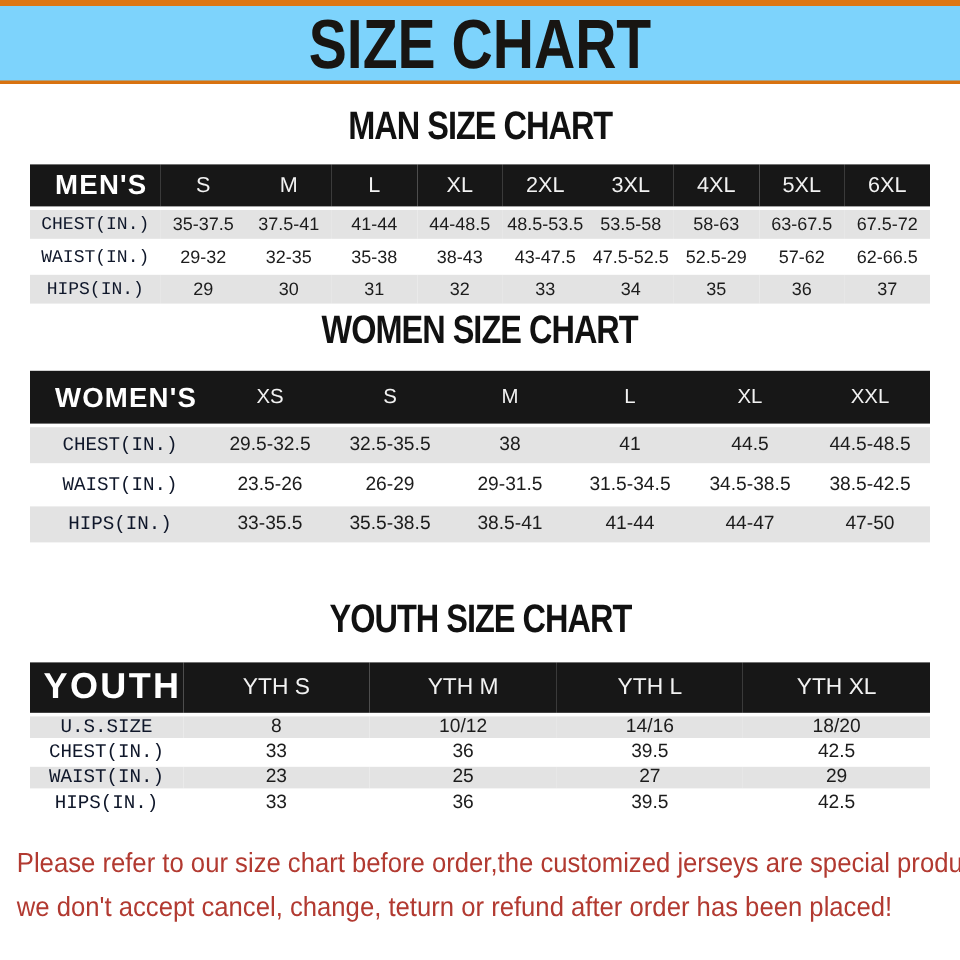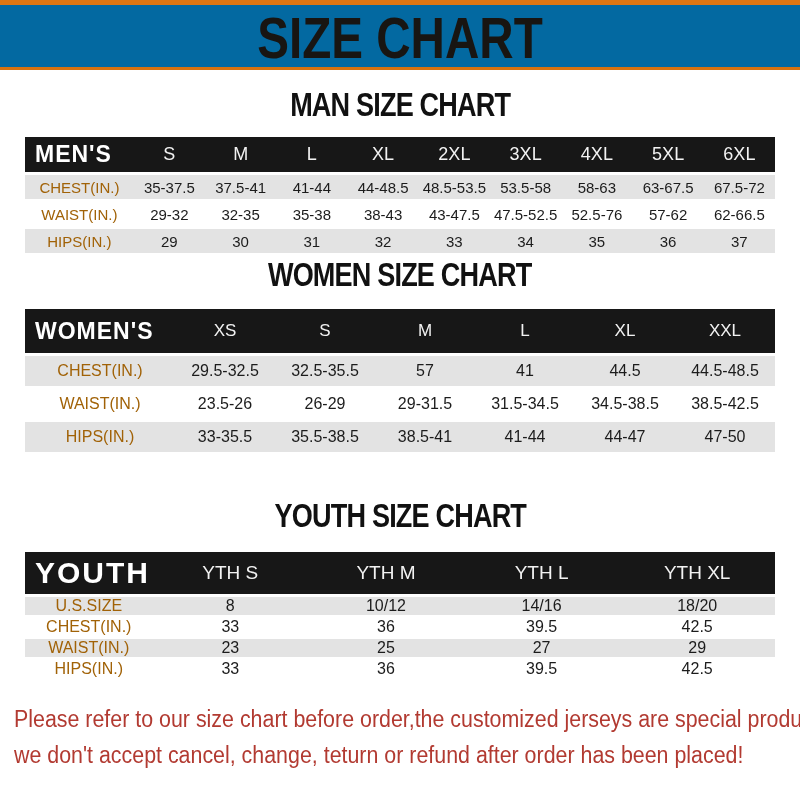--- a/index.html
+++ b/index.html
@@ -2,21 +2,21 @@
 <html><head>
 <meta charset="utf-8">
 <style>
   * { margin: 0; padding: 0; box-sizing: border-box; }
   html, body { width: 800px; height: 800px; background: #ffffff; overflow: hidden; }
   body { font-family: "Liberation Sans", sans-serif; }
 
   
   .banner {
     width: 800px; height: 70px;
-    background: #0369a1;
+    background: #7dd3fc;
     border-top: 5px solid #dd7613;
     display: flex; align-items: center; justify-content: center;
     box-shadow: inset 0 -3px 0 #d8720f;
   }
   .banner-title {
     font-size: 58px; font-weight: 800; color: #181512;
     letter-spacing: 0px; line-height: 1;
     transform: scaleX(0.82);
     white-space: nowrap;
   }
@@ -37,29 +37,29 @@
     width: 750px; margin: 10px auto 0;
     border-collapse: separate; border-spacing: 0 3px;
     table-layout: fixed;
   }
   .size-table thead tr { background: #171717; }
   .size-table thead th {
     color: #f2f2f2; font-weight: normal; text-align: center;
     white-space: nowrap; overflow: hidden;
   }
   .size-table thead th.hlabel {
-    color: #ffffff; font-weight: 800; text-align: left; padding-left: 10px;
+    color: #ffffff; font-weight: 800; text-align: center; padding-left: 10px;
     letter-spacing: 1px;
   }
   .size-table tbody tr:nth-child(odd) { background: #e3e3e3; }
   .size-table tbody tr:nth-child(even) { background: #ffffff; }
   .size-table td {
     text-align: center; color: #1c1c1c; white-space: nowrap; overflow: hidden;
   }
-  .size-table td.rlabel { color: #a16207; }
+  .size-table td.rlabel { color: #0f172a; font-family: Liberation Mono, monospace; }
 
   
   .t-men thead th { height: 35px; font-size: 18px; }
   .t-men thead th.hlabel { font-size: 23px; }
   .t-men td { height: 24px; font-size: 15px; }
   .t-men .hlabel, .t-men .rlabel { width: 14.5%; }
 
   
   .t-women { margin-top: 12px; }
   .t-women thead th { height: 44px; font-size: 17px; }
@@ -124,21 +124,21 @@
             <td>67.5-72</td>
           </tr>
           <tr>
             <td class="rlabel">WAIST(IN.)</td>
             <td>29-32</td>
             <td>32-35</td>
             <td>35-38</td>
             <td>38-43</td>
             <td>43-47.5</td>
             <td>47.5-52.5</td>
-            <td>52.5-76</td>
+            <td>52.5-29</td>
             <td>57-62</td>
             <td>62-66.5</td>
           </tr>
           <tr>
             <td class="rlabel">HIPS(IN.)</td>
             <td>29</td>
             <td>30</td>
             <td>31</td>
             <td>32</td>
             <td>33</td>
@@ -165,21 +165,21 @@
             <th>L</th>
             <th>XL</th>
             <th>XXL</th>
           </tr>
         </thead>
       <tbody>
           <tr>
             <td class="rlabel">CHEST(IN.)</td>
             <td>29.5-32.5</td>
             <td>32.5-35.5</td>
-            <td>57</td>
+            <td>38</td>
             <td>41</td>
             <td>44.5</td>
             <td>44.5-48.5</td>
           </tr>
           <tr>
             <td class="rlabel">WAIST(IN.)</td>
             <td>23.5-26</td>
             <td>26-29</td>
             <td>29-31.5</td>
             <td>31.5-34.5</td>

